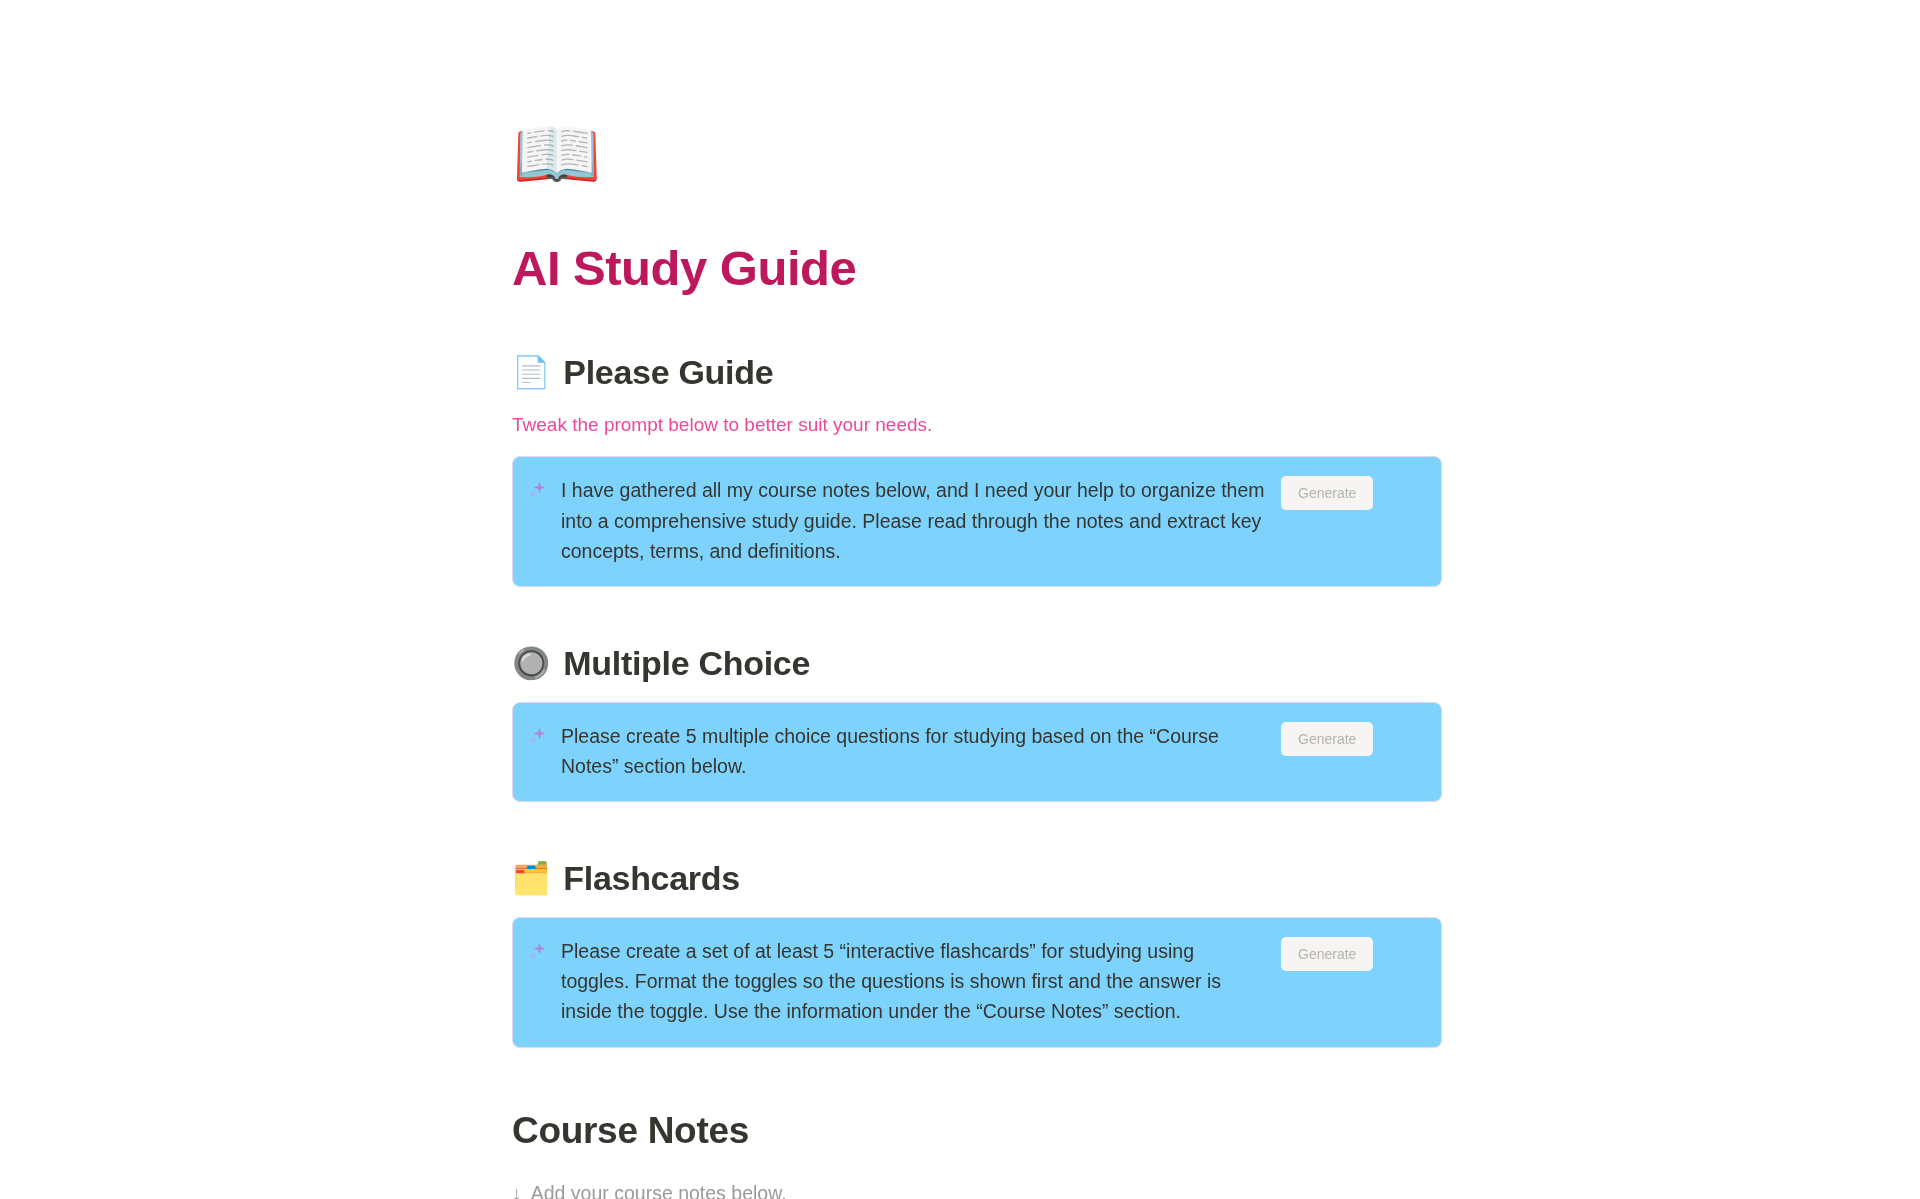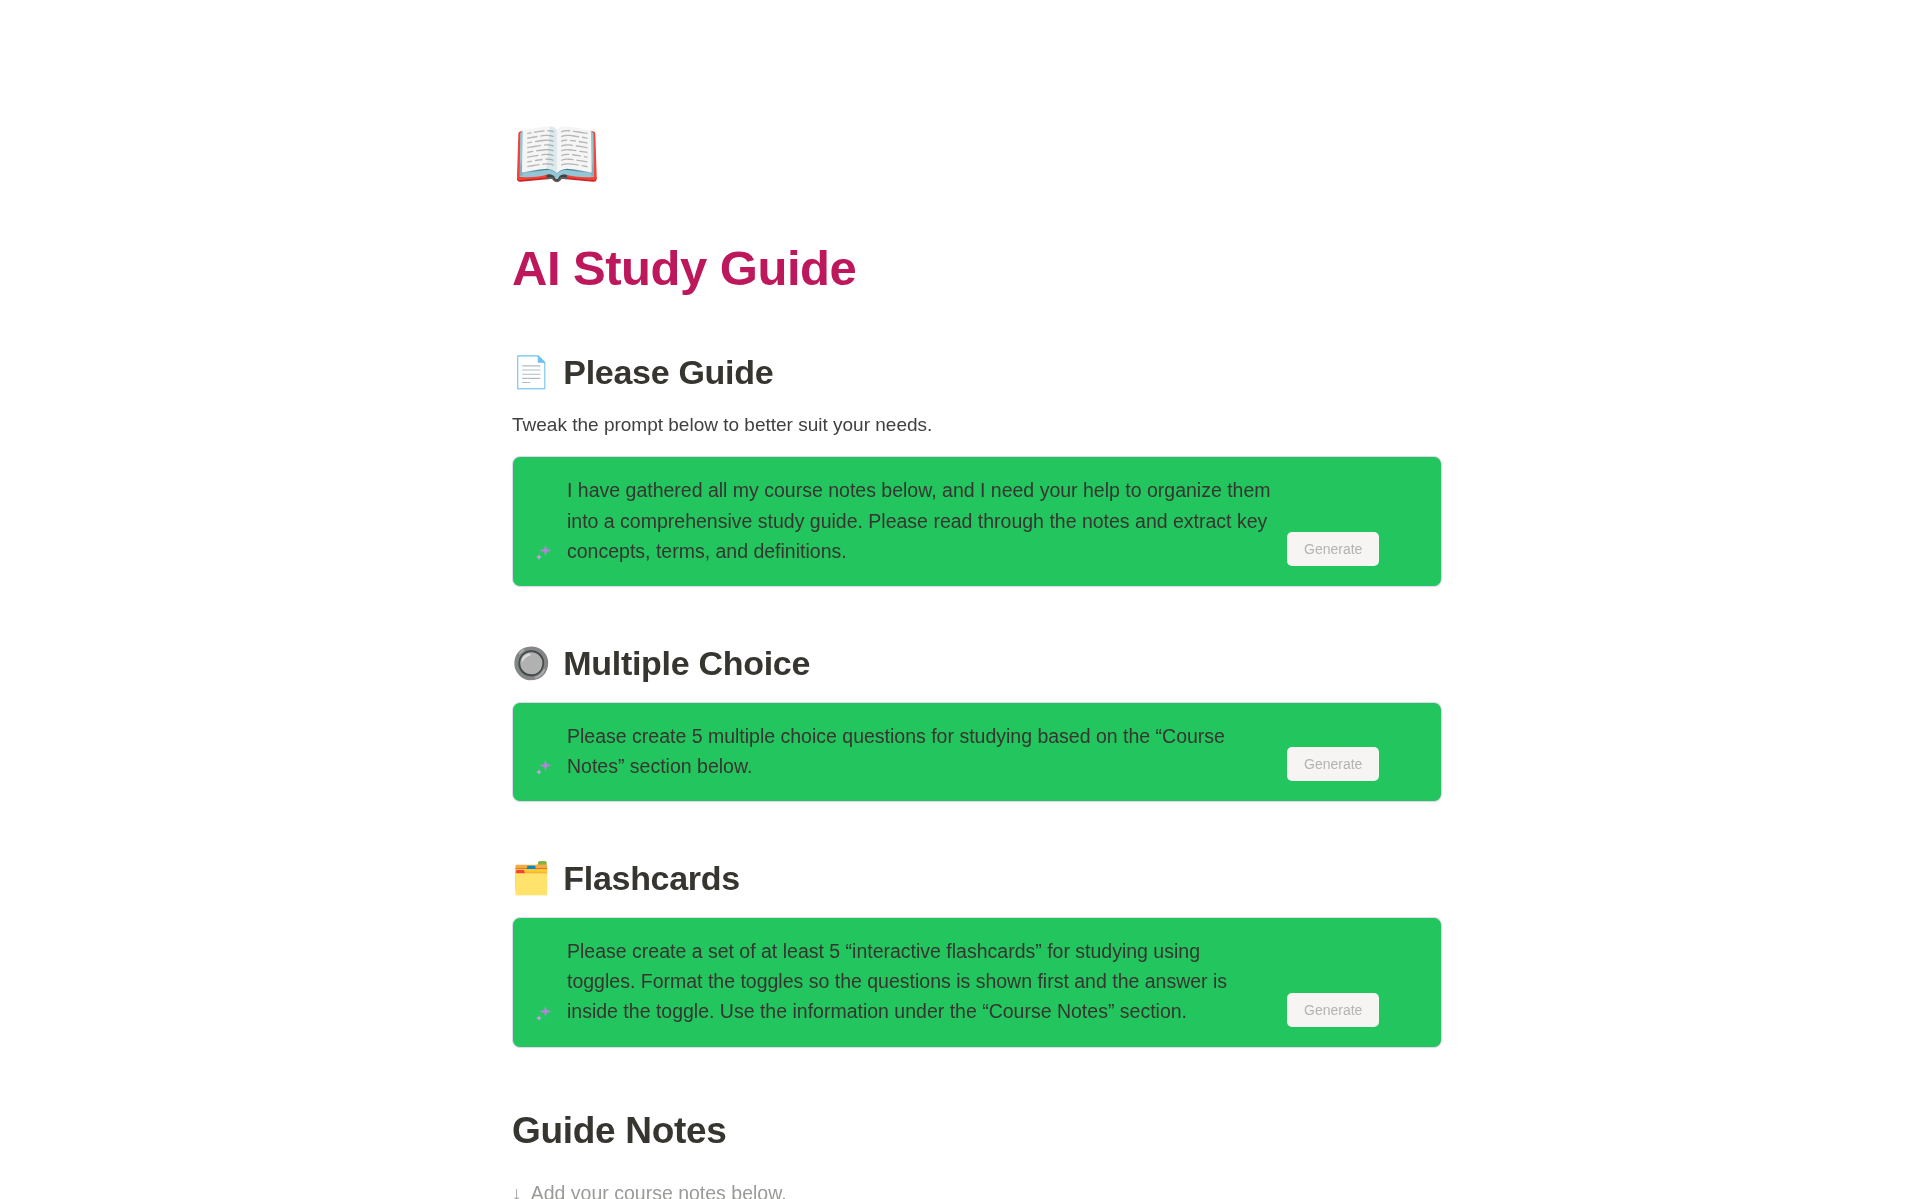--- a/index.html
+++ b/index.html
@@ -54,32 +54,32 @@
     letter-spacing: -0.3px;
     line-height: 1.2;
   }
   .section-heading .heading-emoji {
     font-size: 31px;
     line-height: 1;
     display: inline-block;
   }
   .section-subtitle {
     font-size: 19px;
-    color: #404040;
+    color: #ec4899;
     margin-top: 19px;
     line-height: 1.4;
   }
   .ai-block {
     margin-top: 18px;
     border: 1px solid #e2d6f1;
     border-radius: 8px;
-    background: #22c55e;
+    background: #7dd3fc;
     display: flex;
-    align-items: flex-end;
-    padding: 18px 16px 20px 18px;
+    align-items: flex-start;
+    padding: 18px 16px 20px 12px;
     width: 930px;
     box-shadow: 0 1px 2px rgba(15,15,15,0.03);
   }
   .ai-icon {
     flex: 0 0 auto;
     width: 26px;
     height: 26px;
     margin-top: 2px;
     margin-right: 10px;
     position: relative;
@@ -179,20 +179,20 @@
           <svg width="26" height="26" viewBox="0 0 26 26" fill="none" xmlns="http://www.w3.org/2000/svg">
             <path d="M14.5 4.5 L15.9 9.1 L20.5 10.5 L15.9 11.9 L14.5 16.5 L13.1 11.9 L8.5 10.5 L13.1 9.1 Z" fill="#b087d8"></path>
             <path d="M8 14 L8.8 16.3 L11.1 17.1 L8.8 17.9 L8 20.2 L7.2 17.9 L4.9 17.1 L7.2 16.3 Z" fill="#c4a6e0"></path>
           </svg>
         </span>
         <div class="ai-text">Please create a set of at least 5 “interactive flashcards” for studying using toggles. Format the toggles so the questions is shown first and the answer is inside the toggle. Use the information under the “Course Notes” section.</div>
         <button class="generate-btn">Generate</button>
       </div>
     </div>
 
-    <h2 class="course-notes-heading">Guide Notes</h2>
+    <h2 class="course-notes-heading">Course Notes</h2>
     <div class="course-notes-sub">
       <span class="arrow-glyph">↓</span>
       <span>Add your course notes below.</span>
     </div>
 
   </div>
 </div>
 
 </body></html>

